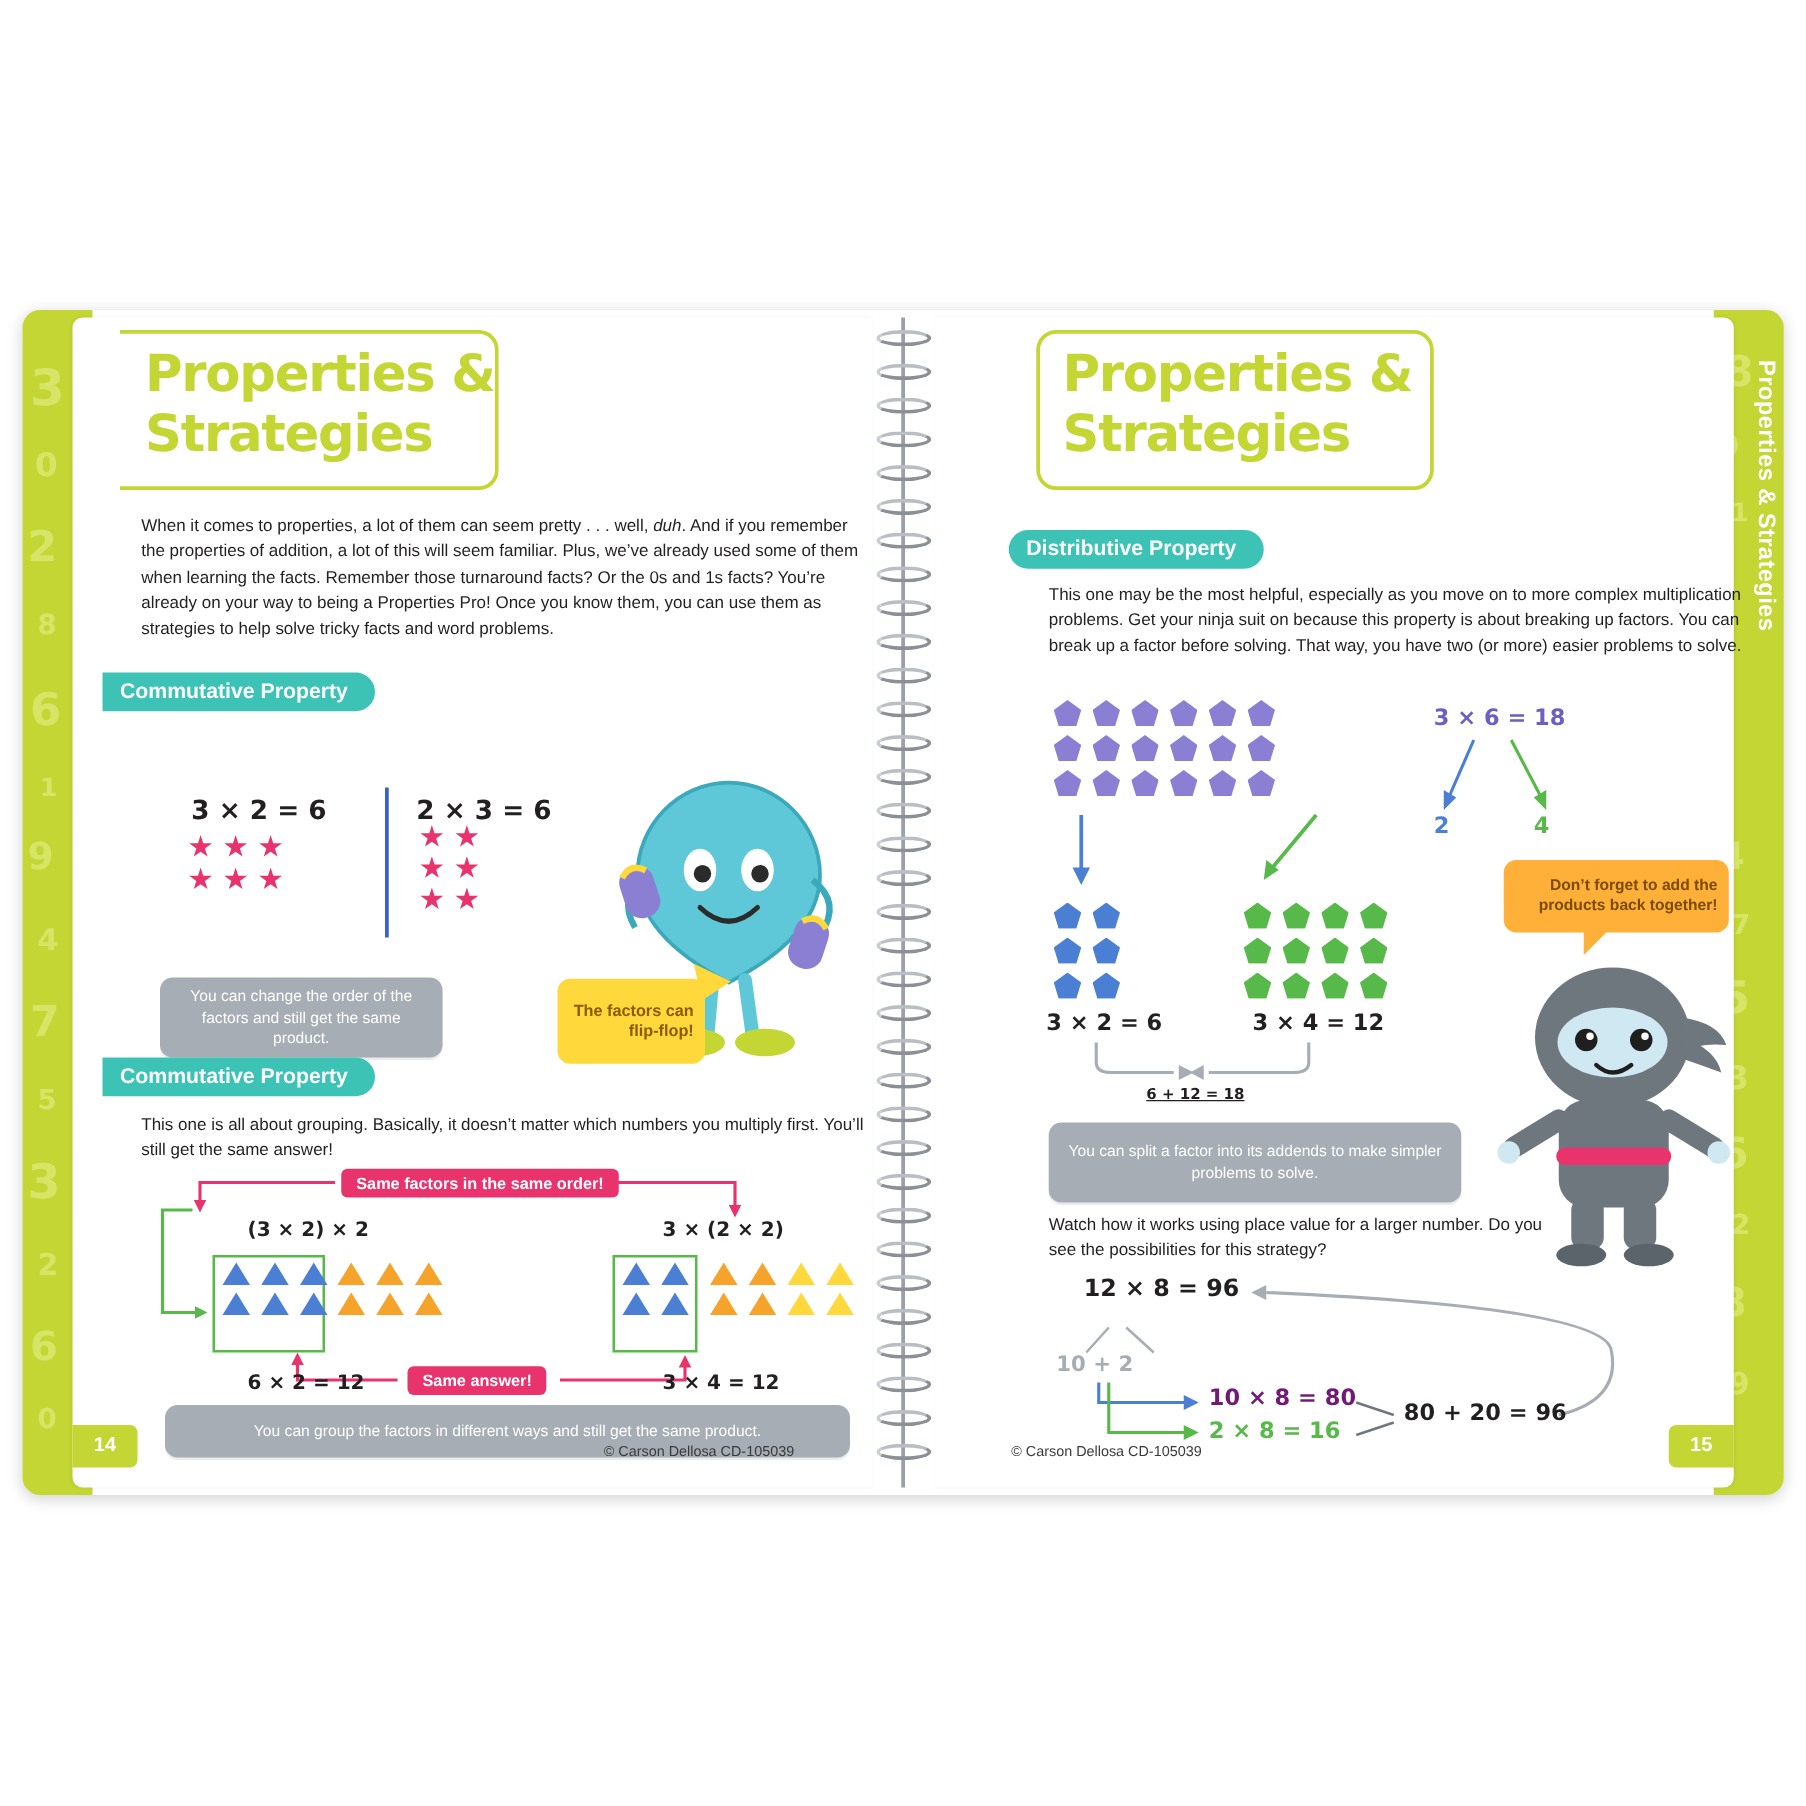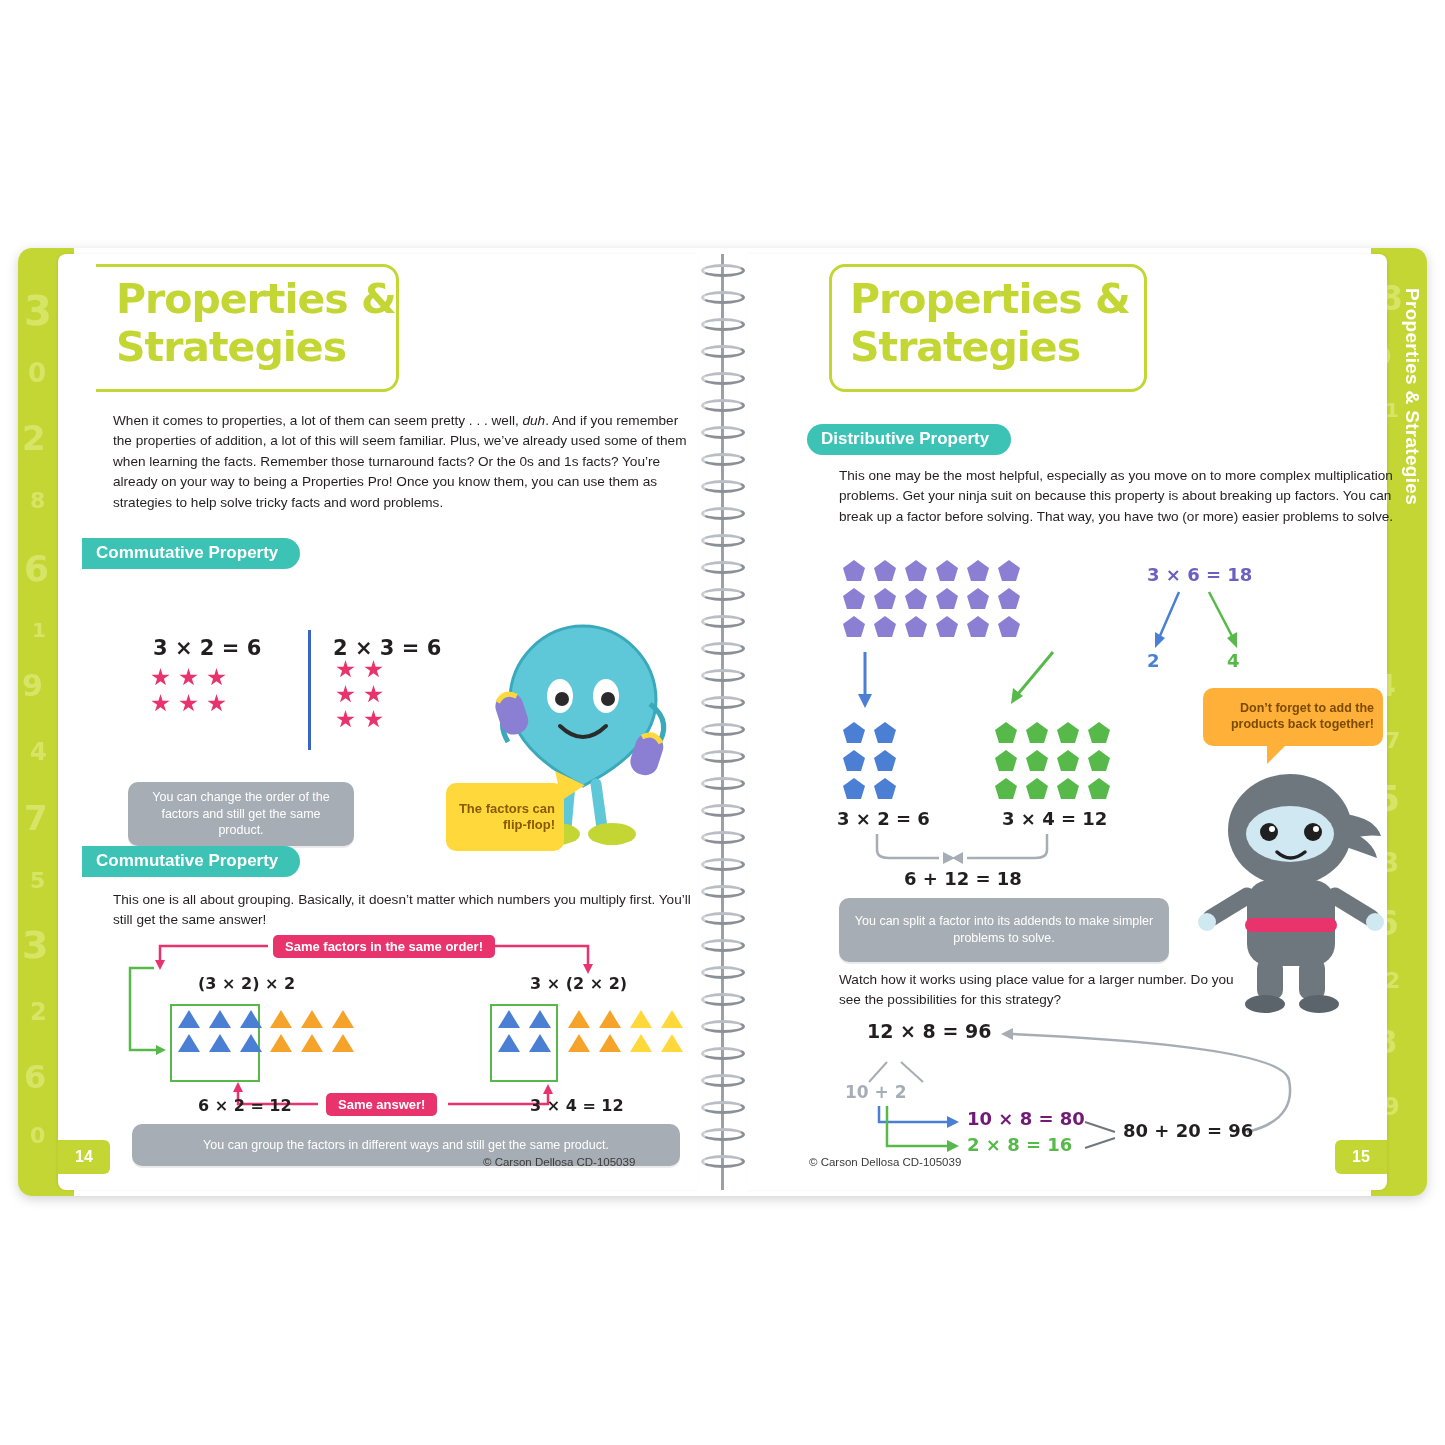--- a/index.html
+++ b/index.html
@@ -404,21 +404,21 @@
     <div class="eq" style="left:90px;top:560px;font-size:18px;">3 × 2 = 6</div>
     <div class="eq" style="left:255px;top:560px;font-size:18px;">3 × 4 = 12</div>
 
     <svg style="position:absolute;left:100px;top:582px;" width="280" height="42">
       <path d="M30 4 L30 20 Q30 28 42 28 L92 28" stroke="#a7adb4" stroke-width="2.5" fill="none"></path>
       <path d="M200 4 L200 20 Q200 28 188 28 L120 28" stroke="#a7adb4" stroke-width="2.5" fill="none"></path>
       <polygon points="96,22 96,34 108,28" fill="#a7adb4"></polygon>
       <polygon points="116,22 116,34 105,28" fill="#a7adb4"></polygon>
     </svg>
 
-    <div class="eq" style="left:157px;top:620px;font-size:18px;">6 + 12 = 18</div>
+    <div class="eq" style="left:170px;top:620px;font-size:12px;text-decoration:underline;">6 + 12 = 18</div>
 
     <div class="eq" style="left:400px;top:316px;font-size:18px;color:#6b5fc0;">3 × 6 = 18</div>
     <svg style="position:absolute;left:390px;top:342px;" width="160" height="66">
       <path d="M42 2 L22 48" stroke="#4a7fd4" stroke-width="2.5" fill="none"></path>
       <polygon points="18,58 18,42 28,48" fill="#4a7fd4"></polygon>
       <path d="M72 2 L96 48" stroke="#57b94a" stroke-width="2.5" fill="none"></path>
       <polygon points="100,58 90,48 100,42" fill="#57b94a"></polygon>
     </svg>
     <div class="eq" style="left:400px;top:402px;font-size:18px;color:#4a7fd4;">2</div>
     <div class="eq" style="left:480px;top:402px;font-size:18px;color:#57b94a;">4</div>

